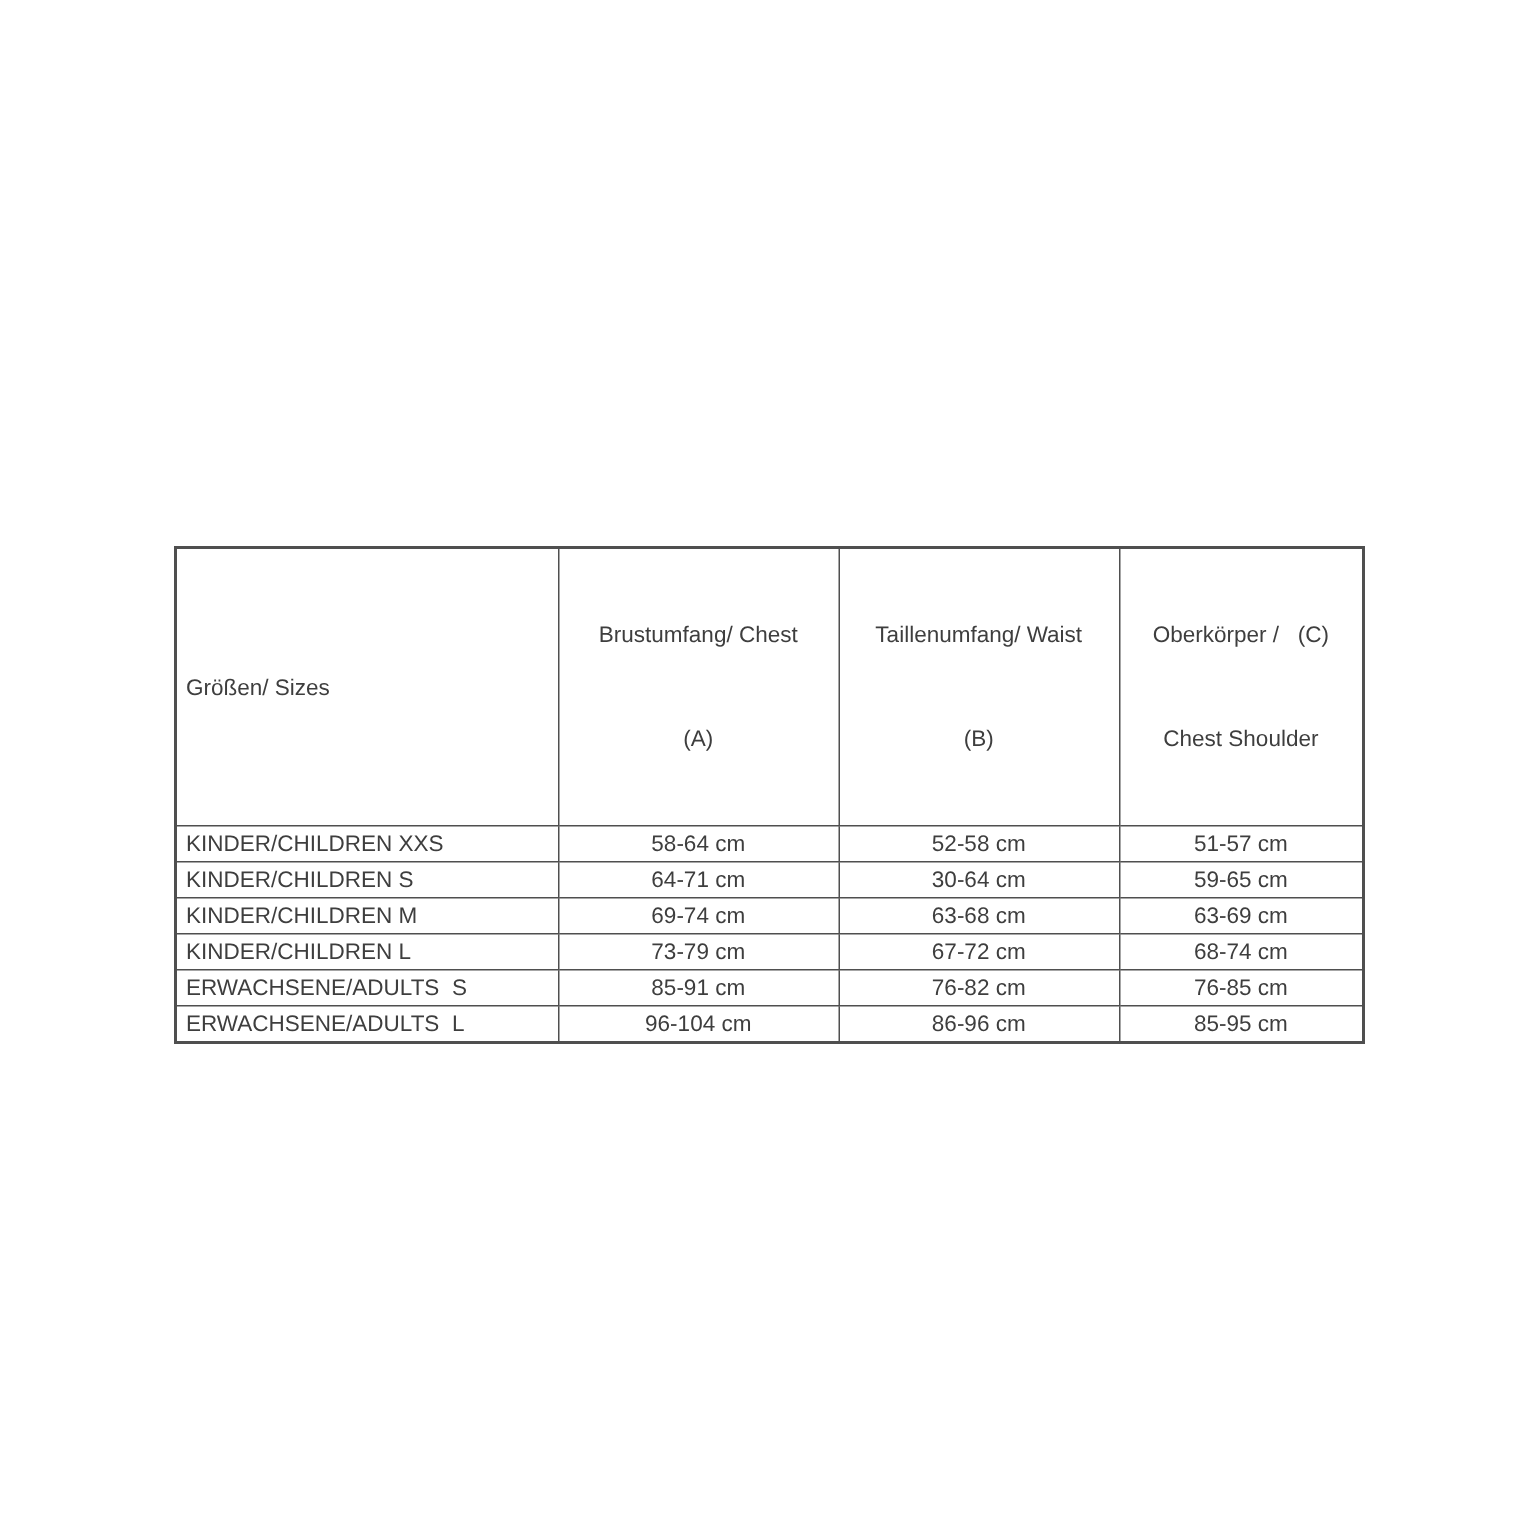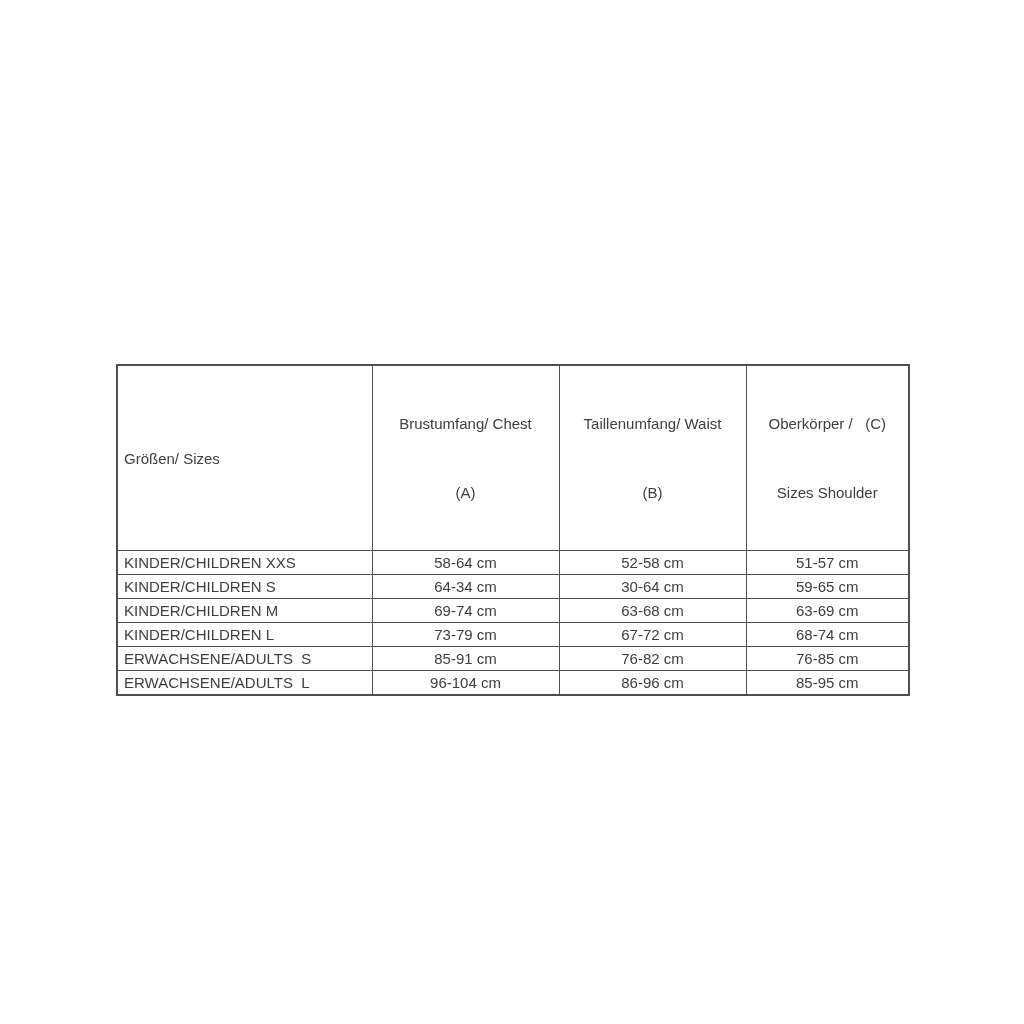--- a/index.html
+++ b/index.html
@@ -72,34 +72,34 @@
         <th>
           <div>Brustumfang/ Chest</div>
           <div>(A)</div>
         </th>
         <th>
           <div>Taillenumfang/ Waist</div>
           <div>(B)</div>
         </th>
         <th>
           <div>Oberkörper /   (C)</div>
-          <div>Sizes Shoulder</div>
+          <div>Chest Shoulder</div>
         </th>
       </tr>
     </thead>
     <tbody>
       <tr>
         <td class="col-size">KINDER/CHILDREN XXS</td>
         <td>58-64 cm</td>
         <td>52-58 cm</td>
         <td>51-57 cm</td>
       </tr>
       <tr>
         <td class="col-size">KINDER/CHILDREN S</td>
-        <td>64-34 cm</td>
+        <td>64-71 cm</td>
         <td>30-64 cm</td>
         <td>59-65 cm</td>
       </tr>
       <tr>
         <td class="col-size">KINDER/CHILDREN M</td>
         <td>69-74 cm</td>
         <td>63-68 cm</td>
         <td>63-69 cm</td>
       </tr>
       <tr>

